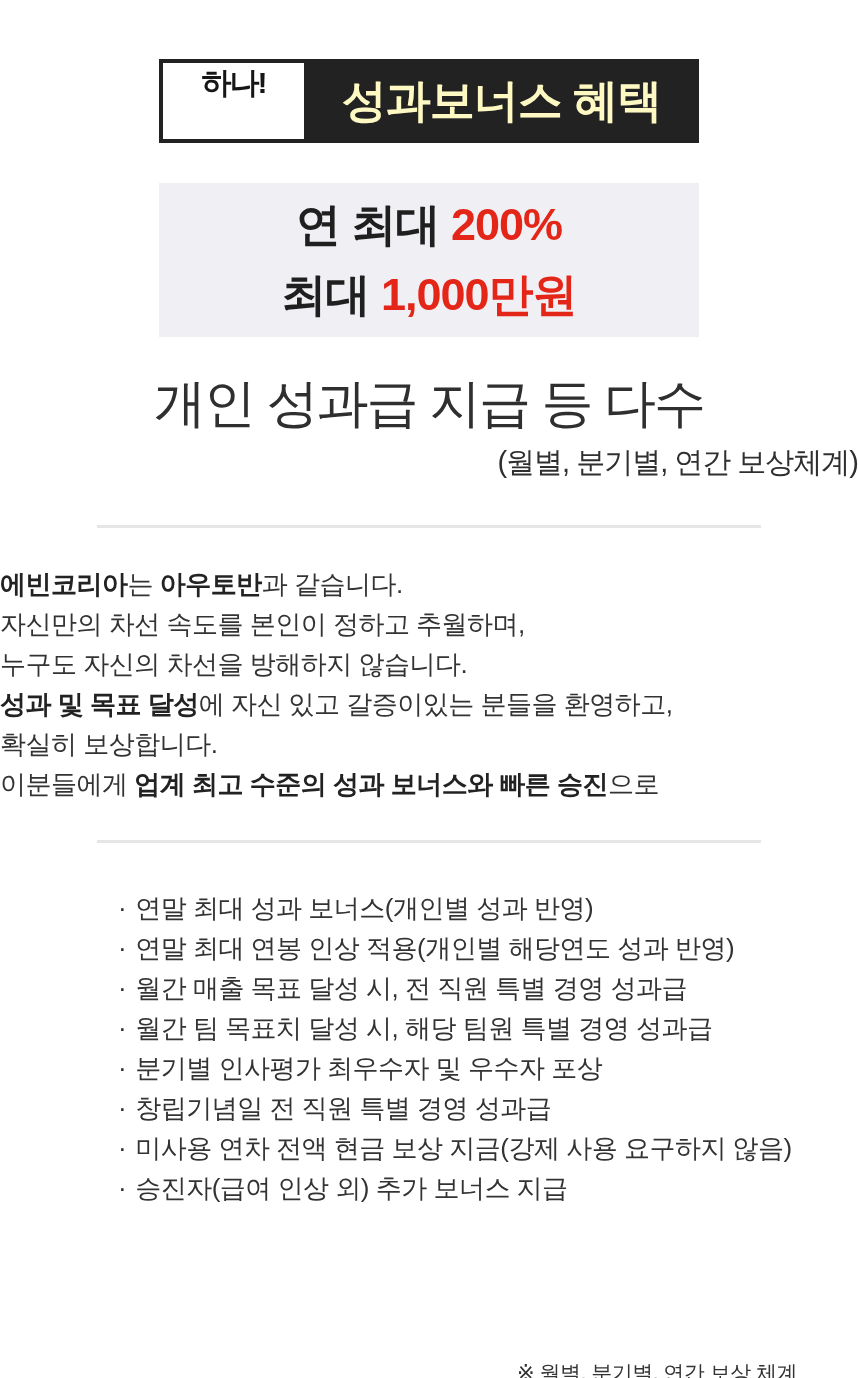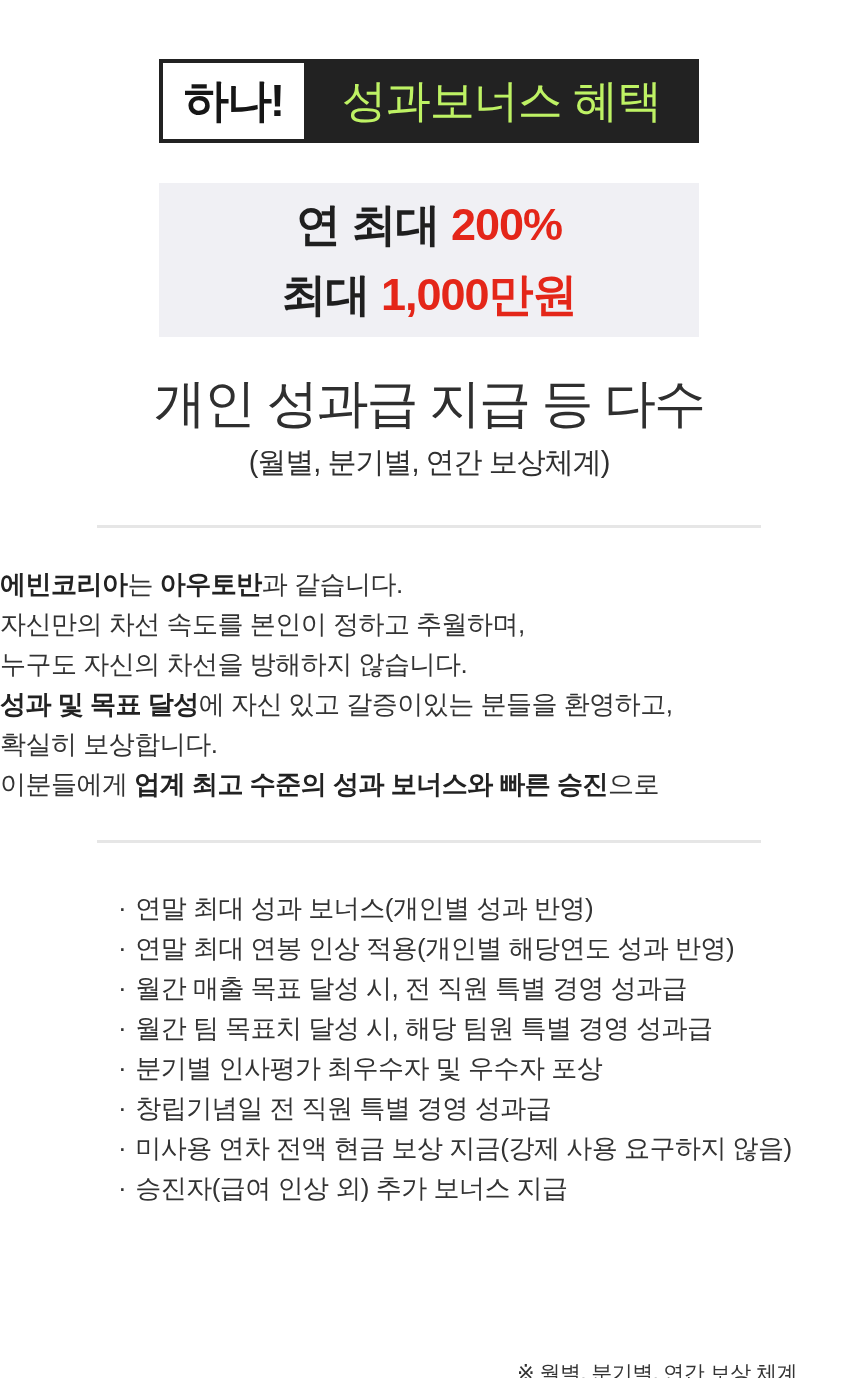--- a/index.html
+++ b/index.html
@@ -15,47 +15,47 @@
   
   .badge {
     width:540px; height:84px;
     margin:59px auto 0;
     background:#222222;
     display:flex; align-items:center;
   }
   .badge-tag {
     width:141px; height:76px; margin-left:4px;
     background:#ffffff; color:#161616;
-    display:flex; align-items:center; justify-content:center;
-    font-size:45px; font-weight:800; letter-spacing:-2px;
+    display:flex; justify-content:center;
+    font-size:30px; font-weight:800; letter-spacing:-2px;
   }
   .badge-title {
     flex:1; text-align:center;
-    color:#bef264; font-size:45px; font-weight:400; letter-spacing:-1px;
+    color:#fef9c3; font-size:45px; font-weight:700; letter-spacing:-1px;
   }
 
   
   .highlight {
     width:540px; margin:40px auto 0;
     background:#f0f0f4;
     padding:7px 0;
     text-align:center;
     font-size:45px; font-weight:800; line-height:70px;
     color:#1f1f1f; letter-spacing:-1px;
   }
   .red { color:#e42619;text-align:right; }
 
   
   .headline {
     margin-top:36px; text-align:center;
     font-size:52px; font-weight:400; line-height:60px;
     color:#2f2f2f; letter-spacing:-2px;
   }
   .subheadline {
-    margin-top:12px; text-align:center;
+    margin-top:12px; text-align:right;
     font-size:29px; font-weight:400; line-height:34px;
     color:#2f2f2f; letter-spacing:-1px;
   }
 
   
   .divider { width:664px; border:none; border-top:3px solid #e6e6e6; margin-left:auto; margin-right:auto; }
   .divider-1 { margin-top:46px; }
   .divider-2 { margin-top:36px; }
 
   

